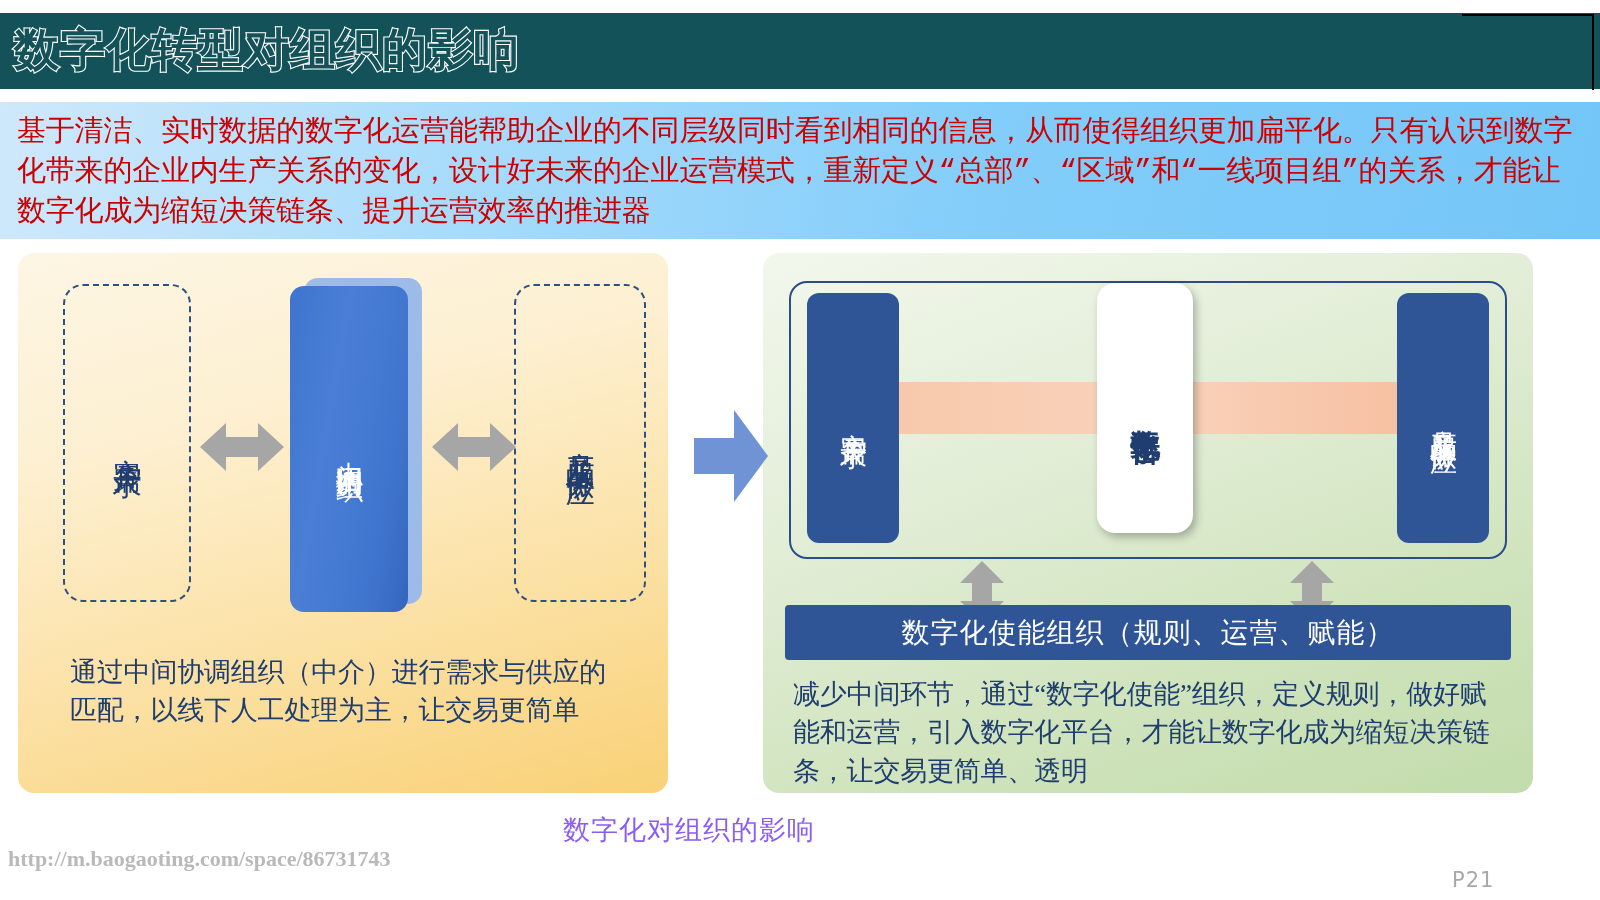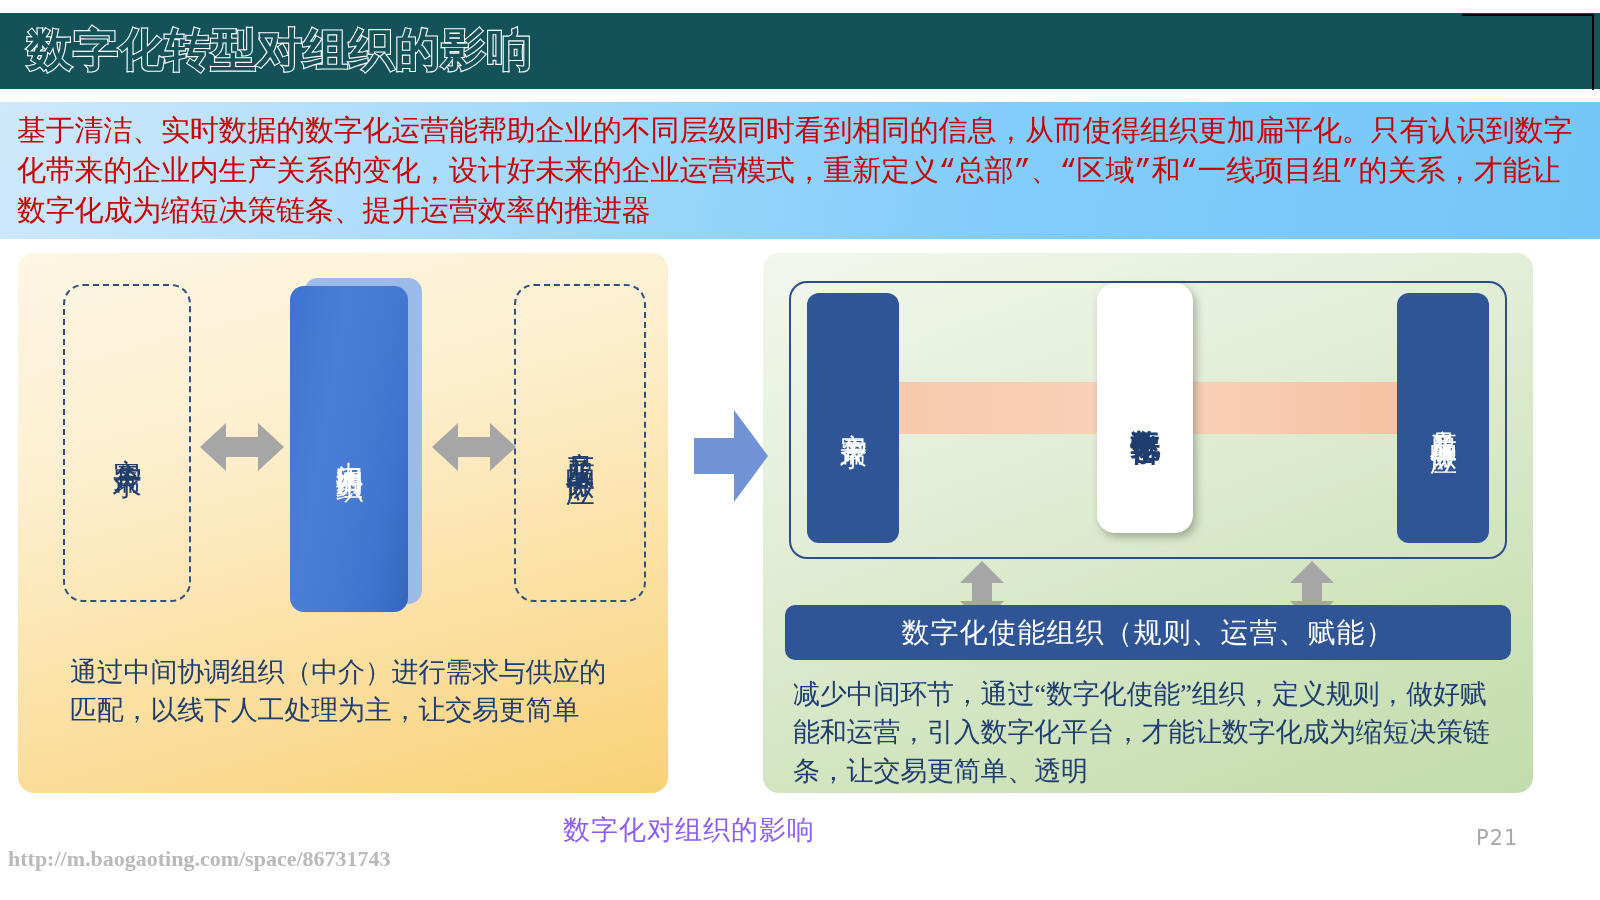--- a/index.html
+++ b/index.html
@@ -38,21 +38,20 @@
     left: 14px; top: 50%;
     transform: translateY(-52%);
     font-family: "DejaVu Sans", sans-serif;
     font-size: 45px;
     font-weight: bold;
     letter-spacing: 1px;
     color: #14525a;
     -webkit-text-stroke: 2.2px #ffffff;
     paint-order: stroke fill;
     white-space: nowrap;
-    margin-left: 13px;
   }
 
   
   .intro-banner {
     position: absolute;
     left: 0px; top: 102px;
     width: 1600px; height: 137px;
     background: linear-gradient(100deg,#cfe8fb 0%, #a9dcfb 28%, #82cdfa 62%, #74c6f8 100%);
     z-index: 4;
   }
@@ -208,21 +207,21 @@
   .v-darrow svg { display: block; width: 100%; height: 100%; }
   .va1 { left: 196px; top: 308px; }
   .va2 { left: 526px; top: 308px; }
 
   
   .enable-bar {
     position: absolute;
     left: 22px; top: 352px;
     width: 726px; height: 55px;
     background: #2f5597;
-    border-radius: 10px;
+    border-radius: 4px;
     display: flex;
     align-items: center;
     justify-content: center;
     color: #ffffff;
     font-size: 28px;
     letter-spacing: 1px;
     font-family: "Liberation Serif", "DejaVu Serif", serif;
   }
 
   
@@ -241,26 +240,25 @@
   .footer-caption {
     position: absolute;
     left: 563px; top: 812px;
     font-size: 27px;
     color: #8b5cf6;
     font-family: "Liberation Serif", "DejaVu Serif", serif;
     letter-spacing: 1px;
   }
   .footer-page {
     position: absolute;
-    left: 1452px; top: 826px;
+    left: 1452px; top: 868px;
     font-size: 21px;
     color: #a8a8a8;
     font-family: "DejaVu Sans", sans-serif;
     letter-spacing: 1px;
-    margin-left: 24px;
   }
   .footer-url {
     position: absolute;
     left: 8px; top: 846px;
     font-size: 22px;
     font-weight: bold;
     color: #b9b9b9;
     font-family: "Liberation Serif", "DejaVu Serif", serif;
     letter-spacing: 0px;
   }

